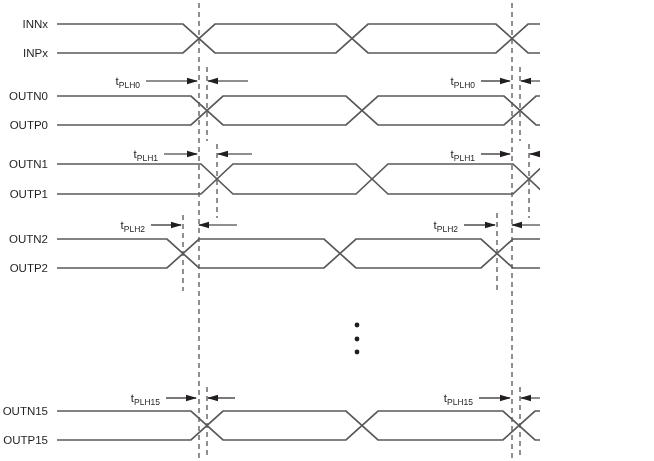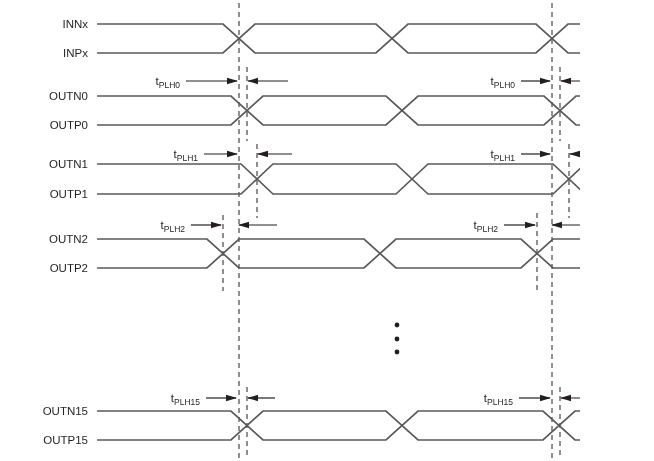--- a/index.html
+++ b/index.html
@@ -2,21 +2,20 @@
 <html><head>
 <meta charset="utf-8">
 <style>
   html,body{margin:0;padding:0;background:#ffffff;}
   .stage{
     position:relative;
     width:540px;height:461px;
     background:#ffffff;
     overflow:hidden;
     font-family:"Liberation Sans", sans-serif;
-    padding-left:40px;
   }
   svg text{
     fill:#231f20;
     font-family:"Liberation Sans", sans-serif;
   }
   .wave{fill:none;stroke-linejoin:miter;}
   .dash{stroke-dasharray:5 4;}
 </style>
 </head>
 <body>

